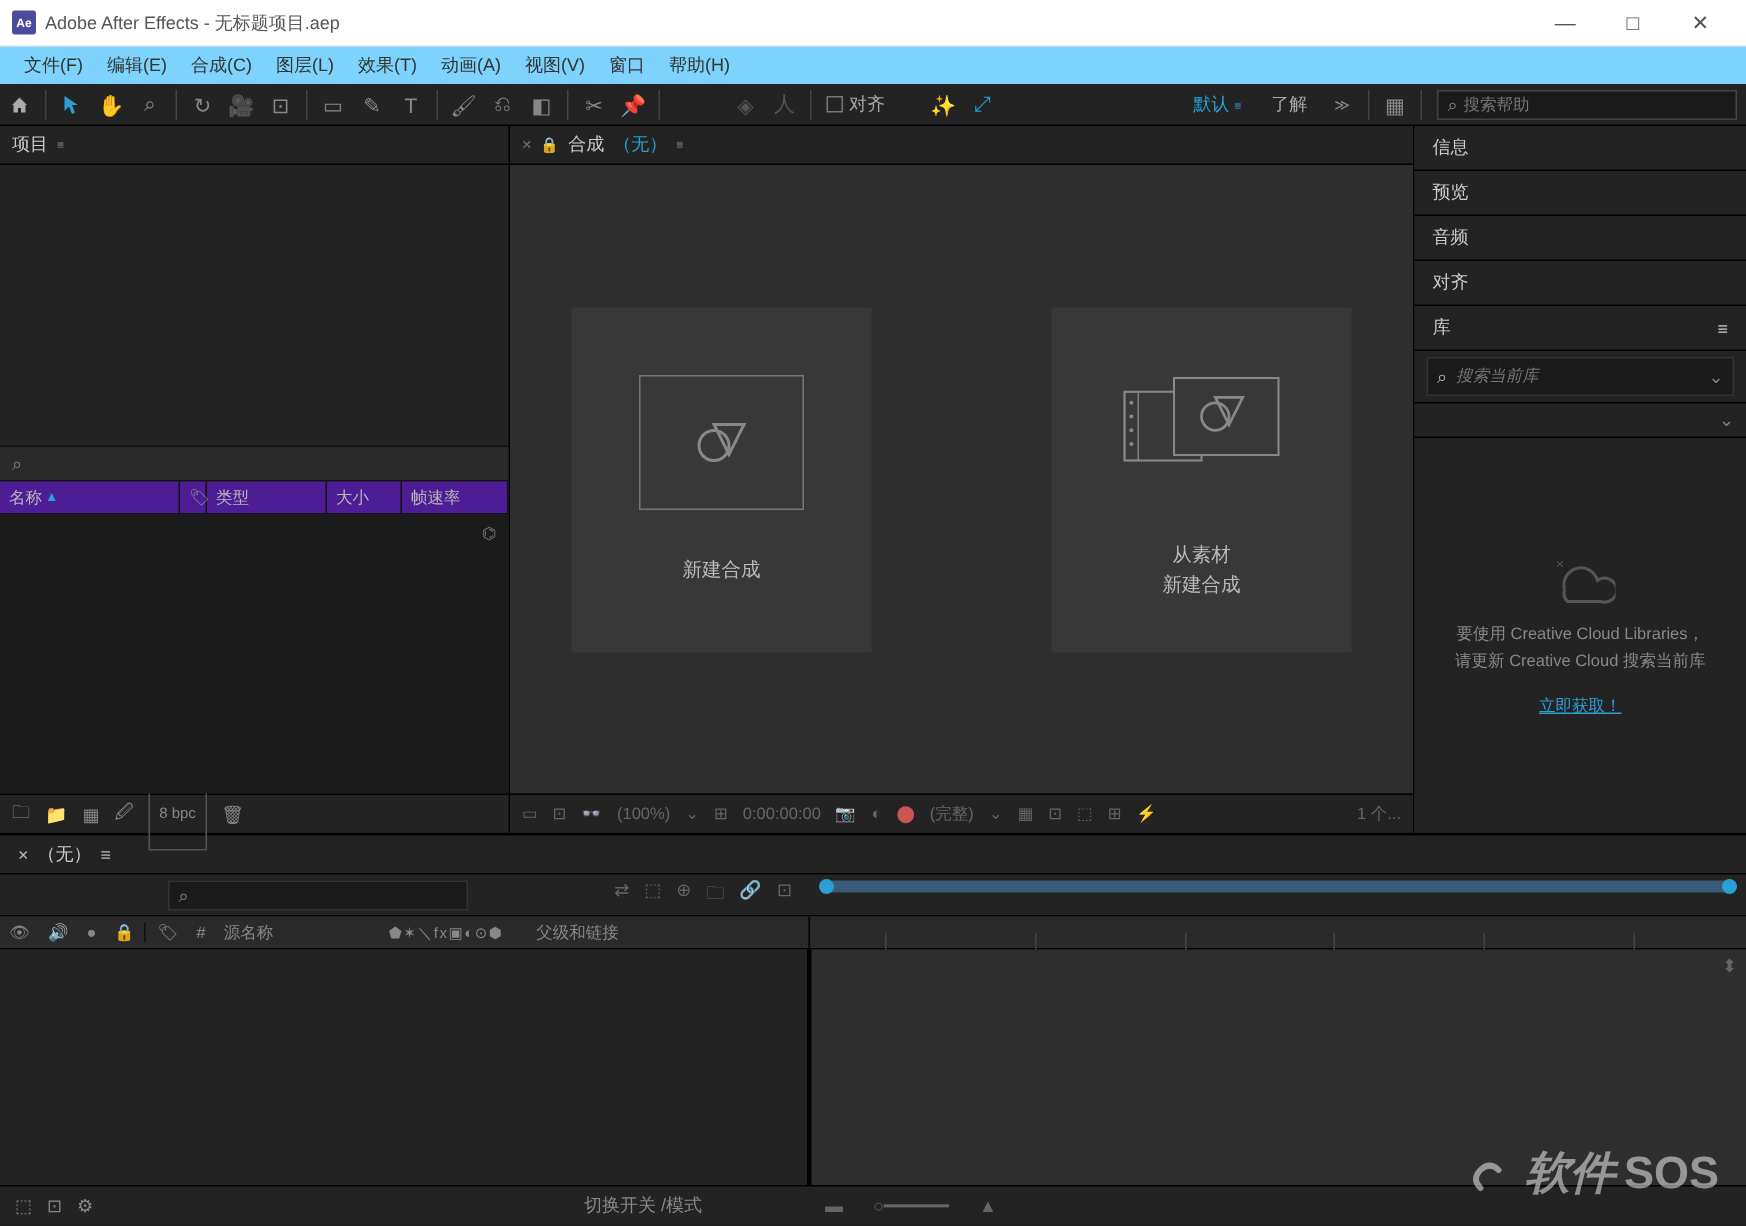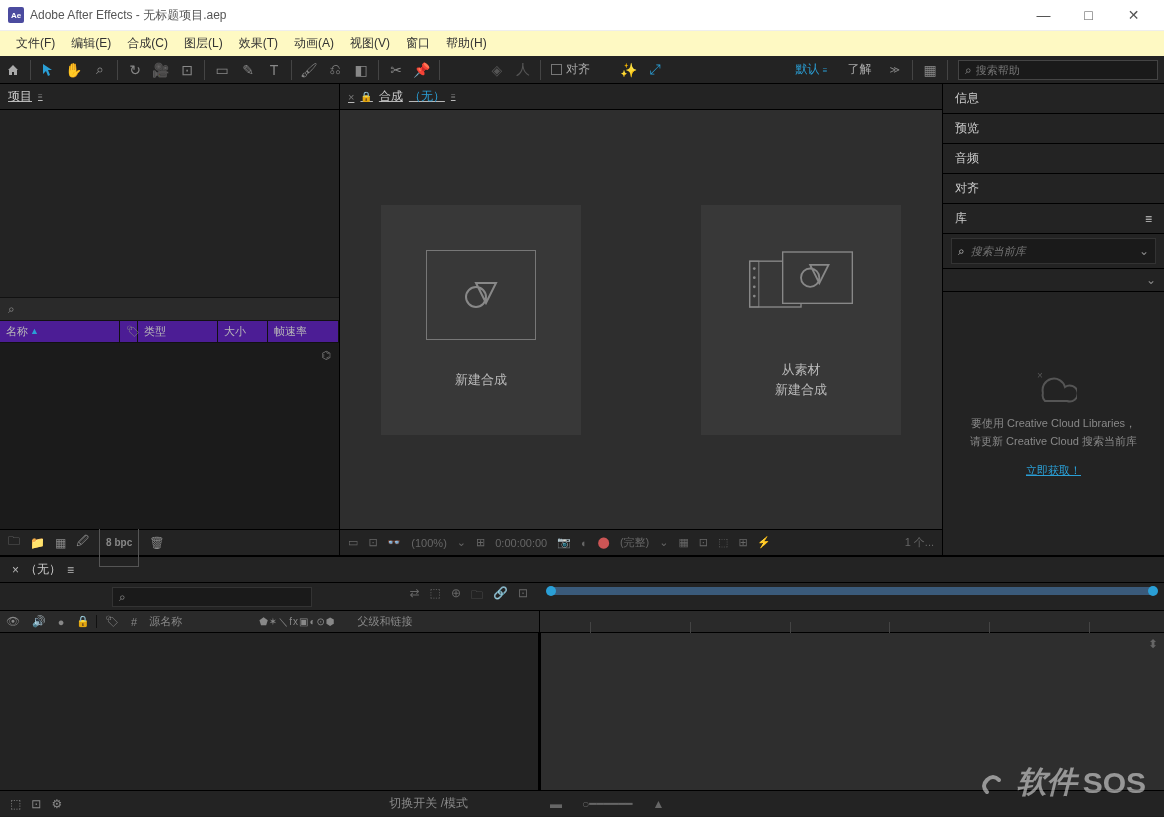--- a/index.html
+++ b/index.html
@@ -5,21 +5,21 @@
 * { margin: 0; padding: 0; box-sizing: border-box; user-select: none; }
 body { width: 1164px; height: 817px; background: #1e1e1e; font-family: "Microsoft YaHei", Arial, sans-serif; font-size: 12px; color: #b8b8b8; overflow: hidden; position: relative; }
 
 
 .titlebar { height: 30px; background: #ffffff; display: flex; align-items: center; padding: 0 8px; }
 .titlebar .app-icon { width: 16px; height: 16px; background: #4b4b9f; color: #fff; font-size: 8px; font-weight: bold; display: flex; align-items: center; justify-content: center; border-radius: 2px; margin-right: 6px; }
 .titlebar .title { color: #555; font-size: 12px; flex: 1; }
 .titlebar .winbtn { width: 45px; height: 30px; display: flex; align-items: center; justify-content: center; color: #555; font-size: 14px; }
 
 
-.menubar { height: 26px; background: #fef9c3; display: flex; align-items: center; padding: 0 8px; border-top: 1px solid #eee; }
+.menubar { height: 26px; background: #7dd3fc; display: flex; align-items: center; padding: 0 8px; border-top: 1px solid #eee; }
 .menubar .menuitem { padding: 0 8px; color: #333; font-size: 12px; height: 26px; display: flex; align-items: center; }
 
 
 .toolbar { height: 28px; background: #232323; display: flex; align-items: center; border-bottom: 1px solid #000; }
 .toolbar .tbtn { width: 26px; height: 28px; display: flex; align-items: center; justify-content: center; color: #888; font-size: 14px; }
 .toolbar .tbtn.active { color: #2a9fd6; }
 .toolbar .sep { width: 1px; height: 20px; background: #444; margin: 0 4px; }
 .toolbar .spacer { flex: 1; }
 .toolbar .chk { display: flex; align-items: center; color: #aaa; gap: 4px; padding: 0 6px; }
 .toolbar .chk .box { width: 11px; height: 11px; border: 1px solid #777; }
@@ -28,39 +28,39 @@
 .toolbar .search { display: flex; align-items: center; background: #1a1a1a; border: 1px solid #444; height: 20px; width: 200px; padding: 0 6px; margin: 0 6px; }
 .toolbar .search input { background: transparent; border: none; color: #aaa; font-size: 11px; width: 100%; outline: none; }
 
 
 .main { display: flex; height: 471px; }
 .panel-left { width: 340px; background: #232323; border-right: 1px solid #000; display: flex; flex-direction: column; }
 .panel-mid { flex: 1; background: #232323; display: flex; flex-direction: column; }
 .panel-right { width: 222px; background: #232323; border-left: 1px solid #000; display: flex; flex-direction: column; }
 
 
-.tabrow { height: 26px; display: flex; align-items: center; padding: 0 8px; gap: 6px; border-bottom: 1px solid #000; text-decoration: underline; }
+.tabrow { height: 26px; display: flex; align-items: center; padding: 0 8px; gap: 6px; border-bottom: 1px solid #000; }
 .tabrow .tab { color: #ccc; font-size: 12px; }
 .tabrow .menu-icon { color: #888; font-size: 8px; }
 .tabrow .x { color: #777; font-size: 11px; }
 .tabrow .lock { color: #888; font-size: 10px; }
 .tabrow .blue { color: #2a9fd6; }
 
 
 .proj-body { flex: 1; display: flex; flex-direction: column; }
 .proj-empty { flex: 1; }
 .proj-search { height: 24px; background: #2a2a2a; border-top: 1px solid #111; border-bottom: 1px solid #111; display: flex; align-items: center; padding: 0 8px; color: #888; }
 .proj-cols { height: 22px; background: #4c1d95; display: flex; align-items: center; border-bottom: 1px solid #111; font-size: 11px; }
 .proj-cols .col { padding: 0 6px; border-right: 1px solid #111; height: 100%; display: flex; align-items: center; }
 .proj-cols .sort { color: #2a9fd6; margin-left: 2px; font-size: 9px; }
 .proj-cols .tag-icon { color: #888; font-size: 11px; }
 .proj-dark { flex: 1; background: #1b1b1b; position: relative; }
 .proj-dark .corner { position: absolute; top: 6px; right: 8px; color: #777; font-size: 11px; }
 .proj-foot { height: 26px; background: #232323; border-top: 1px solid #000; display: flex; align-items: center; padding: 0 8px; gap: 10px; color: #888; }
-.proj-foot .bpc { border: 1px solid #555; padding: 18px 6px; font-size: 10px; font-weight: bold; }
+.proj-foot .bpc { border: 1px solid #555; padding: 18px 6px; font-size: 10px; }
 
 
 .comp-body { flex: 1; background: #2e2e2e; display: flex; align-items: center; justify-content: center; gap: 120px; }
 .comp-card { width: 200px; height: 230px; background: #383838; display: flex; flex-direction: column; align-items: center; justify-content: center; gap: 30px; }
 .comp-card .icon-box { width: 110px; height: 90px; border: 1px solid #777; display: flex; align-items: center; justify-content: center; position: relative; }
 .comp-card .label { color: #bbb; font-size: 13px; text-align: center; line-height: 1.5; }
 .comp-foot { height: 26px; background: #232323; border-top: 1px solid #000; display: flex; align-items: center; padding: 0 8px; gap: 10px; color: #666; font-size: 11px; }
 
 
 .rpanel { height: 30px; border-bottom: 1px solid #000; display: flex; align-items: center; padding: 0 12px; color: #ccc; background: #232323; }

